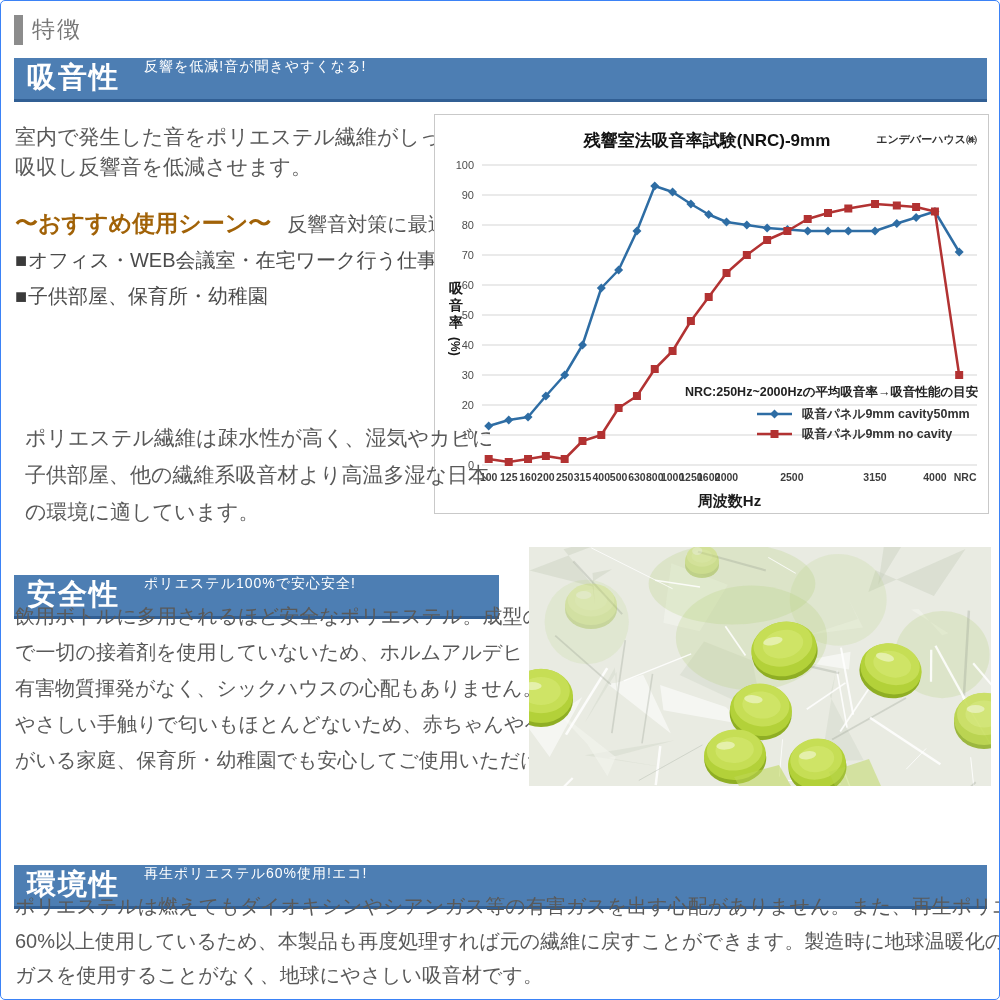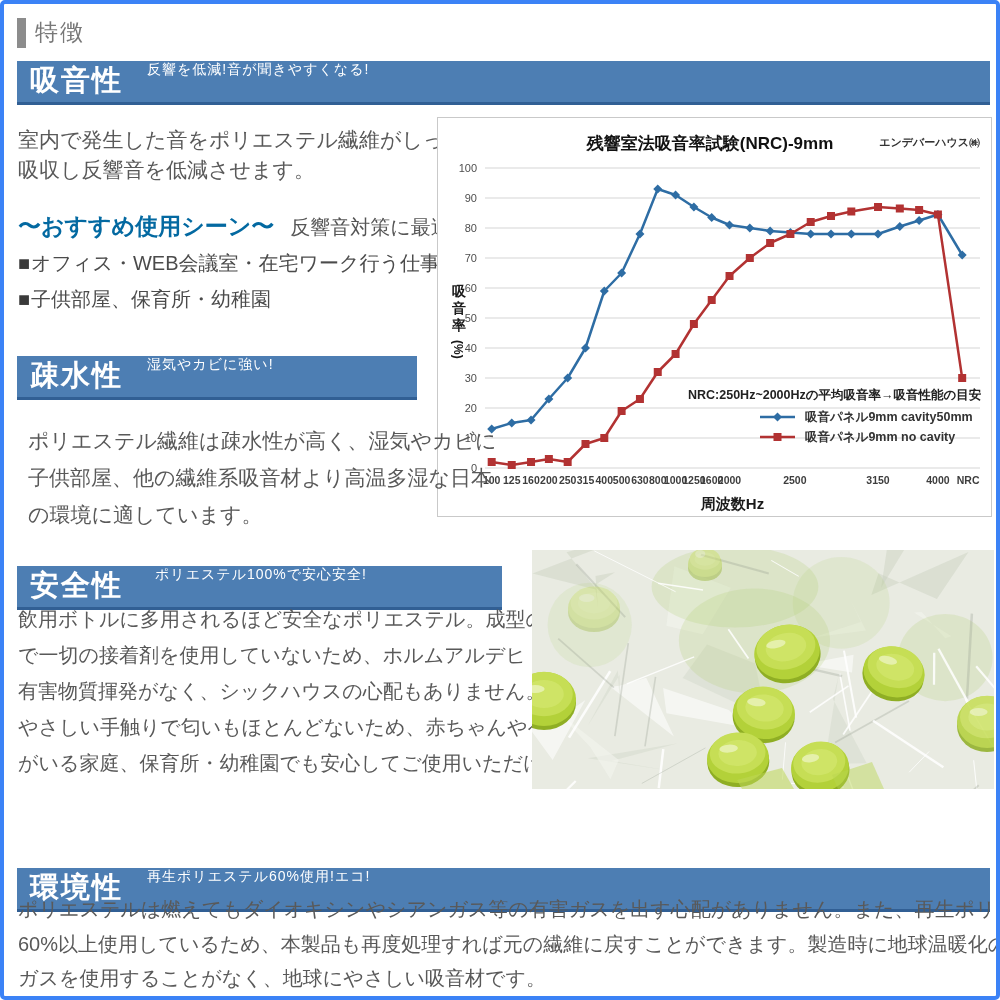--- a/index.html
+++ b/index.html
@@ -1,36 +1,36 @@
 <!DOCTYPE html>
 <html><head>
 <meta charset="utf-8">
 <style>
   html,body{margin:0;padding:0;background:#fff;}
   body{font-family:"Liberation Sans","DejaVu Sans",sans-serif;width:1000px;height:1000px;position:relative;}
   #page{position:absolute;left:0;top:0;width:1000px;height:1000px;box-sizing:border-box;
-        border:4px solid #3b82f6;border-radius:5px;background:#fff;overflow:hidden;}
+        border:1px solid #3b82f6;border-radius:5px;background:#fff;overflow:hidden;}
   .feat-header{position:absolute;left:13px;top:13px;display:flex;align-items:center;}
   .feat-bar{display:inline-block;width:9px;height:30px;background:#8c8c8c;margin-right:9px;}
   .feat-text{font-size:23px;color:#787878;letter-spacing:2px;}
   .banner{position:absolute;height:41px;background:#4d7eb3;border-bottom:3px solid #315f94;
           color:#fff;display:flex;align-items:flex-start;padding-left:13px;box-sizing:content-box;}
   .b-title{font-size:29px;font-weight:700;letter-spacing:2px;width:117px;flex:0 0 auto;}
   .b-sub{font-size:14px;letter-spacing:1px;white-space:nowrap;}
   .banner1{left:13px;top:57px;width:960px;}
   .banner2{left:13px;top:352px;width:387px;}
-  .banner3{left:13px;top:562px;width:472px;gap:8px;}
+  .banner3{left:13px;top:574px;width:472px;}
   .banner4{left:13px;top:864px;width:960px;}
   .para{position:absolute;color:#595959;white-space:nowrap;}
   .p1{left:14px;top:121px;font-size:21px;line-height:30px;}
   .p2{left:24px;top:418px;font-size:21px;line-height:37px;}
   .p3{left:14px;top:597px;font-size:20px;line-height:36px;}
   .p4{left:14px;top:888px;font-size:20px;line-height:34.5px;}
   .recommend{position:absolute;left:14px;top:207px;white-space:nowrap;}
-  .rec-title{font-size:23px;font-weight:700;color:#0369a1;}
+  .rec-title{font-size:23px;font-weight:700;color:#a16207;}
   .rec-note{font-size:20px;color:#555;margin-left:16px;}
   .bullet{position:absolute;left:14px;font-size:20px;color:#4b4b4b;white-space:nowrap;}
   .bl1{top:246px;} .bl2{top:282px;}
   .sq{color:#3a3a3a;margin-right:1px;}
   .chart-box{position:absolute;left:433px;top:113px;width:555px;height:400px;
              border:1px solid #c9c9c9;background:#fff;box-sizing:border-box;}
   .photo{position:absolute;left:528px;top:546px;width:462px;height:239px;overflow:hidden;}
   svg text{font-family:"Liberation Sans","DejaVu Sans",sans-serif;}
 </style>
 </head>
@@ -165,24 +165,20 @@
         <rect x="520.1800000000001" y="256" width="8" height="8" fill="#b23232"></rect>
         <line x1="322" y1="299" x2="357" y2="299" stroke="#2e6da4" stroke-width="2.5"></line>
         <path d="M 335 299 L 339.5 294.5 L 344 299 L 339.5 303.5 Z" fill="#2e6da4"></path>
         <text x="367" y="303" font-size="12.5" fill="#333" text-anchor="start" font-weight="700">吸音パネル9mm cavity50mm</text>
         <line x1="322" y1="319" x2="357" y2="319" stroke="#b23232" stroke-width="2.5"></line>
         <rect x="335.5" y="315" width="8" height="8" fill="#b23232"></rect>
         <text x="367" y="323" font-size="12.5" fill="#333" text-anchor="start" font-weight="700">吸音パネル9mm no cavity</text>
       </svg>
   </div>
 
-  <div class="banner banner2">
-    <span class="b-title">疎水性</span>
-    <span class="b-sub">湿気やカビに強い!</span>
-  </div>
   <div class="para p2">
     <div>ポリエステル繊維は疎水性が高く、湿気やカビに</div>
     <div>子供部屋、他の繊維系吸音材より高温多湿な日本</div>
     <div>の環境に適しています。</div>
   </div>
 
   <div class="banner banner3">
     <span class="b-title">安全性</span>
     <span class="b-sub">ポリエステル100%で安心安全!</span>
   </div>

